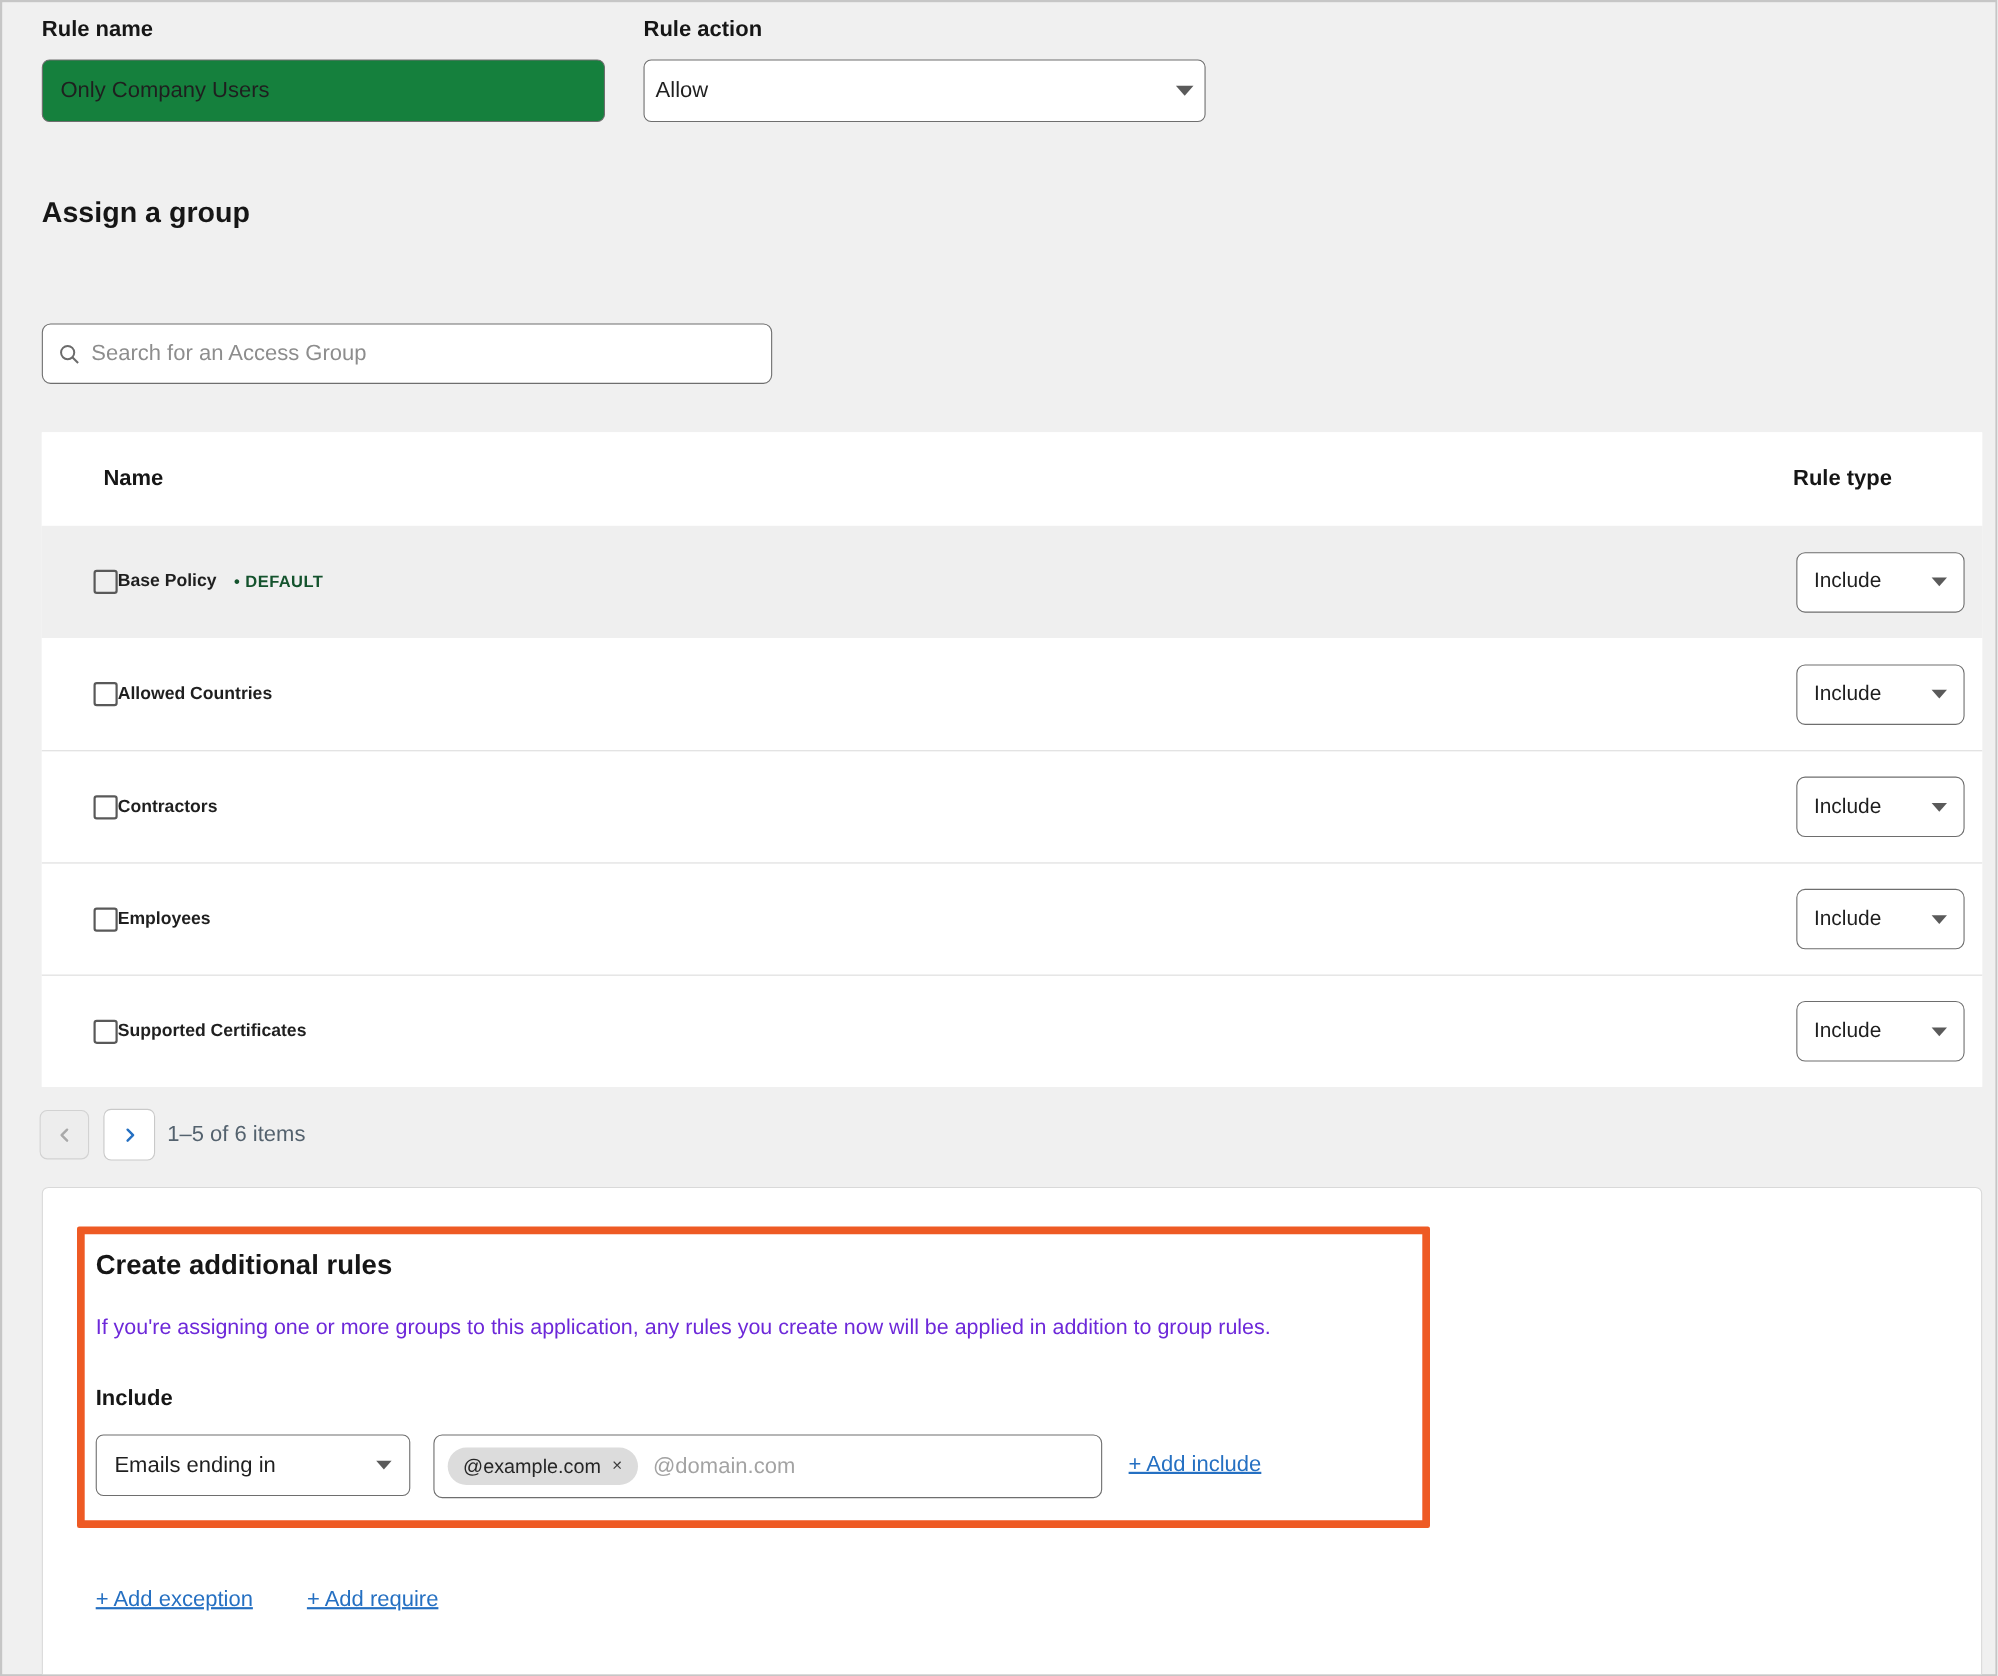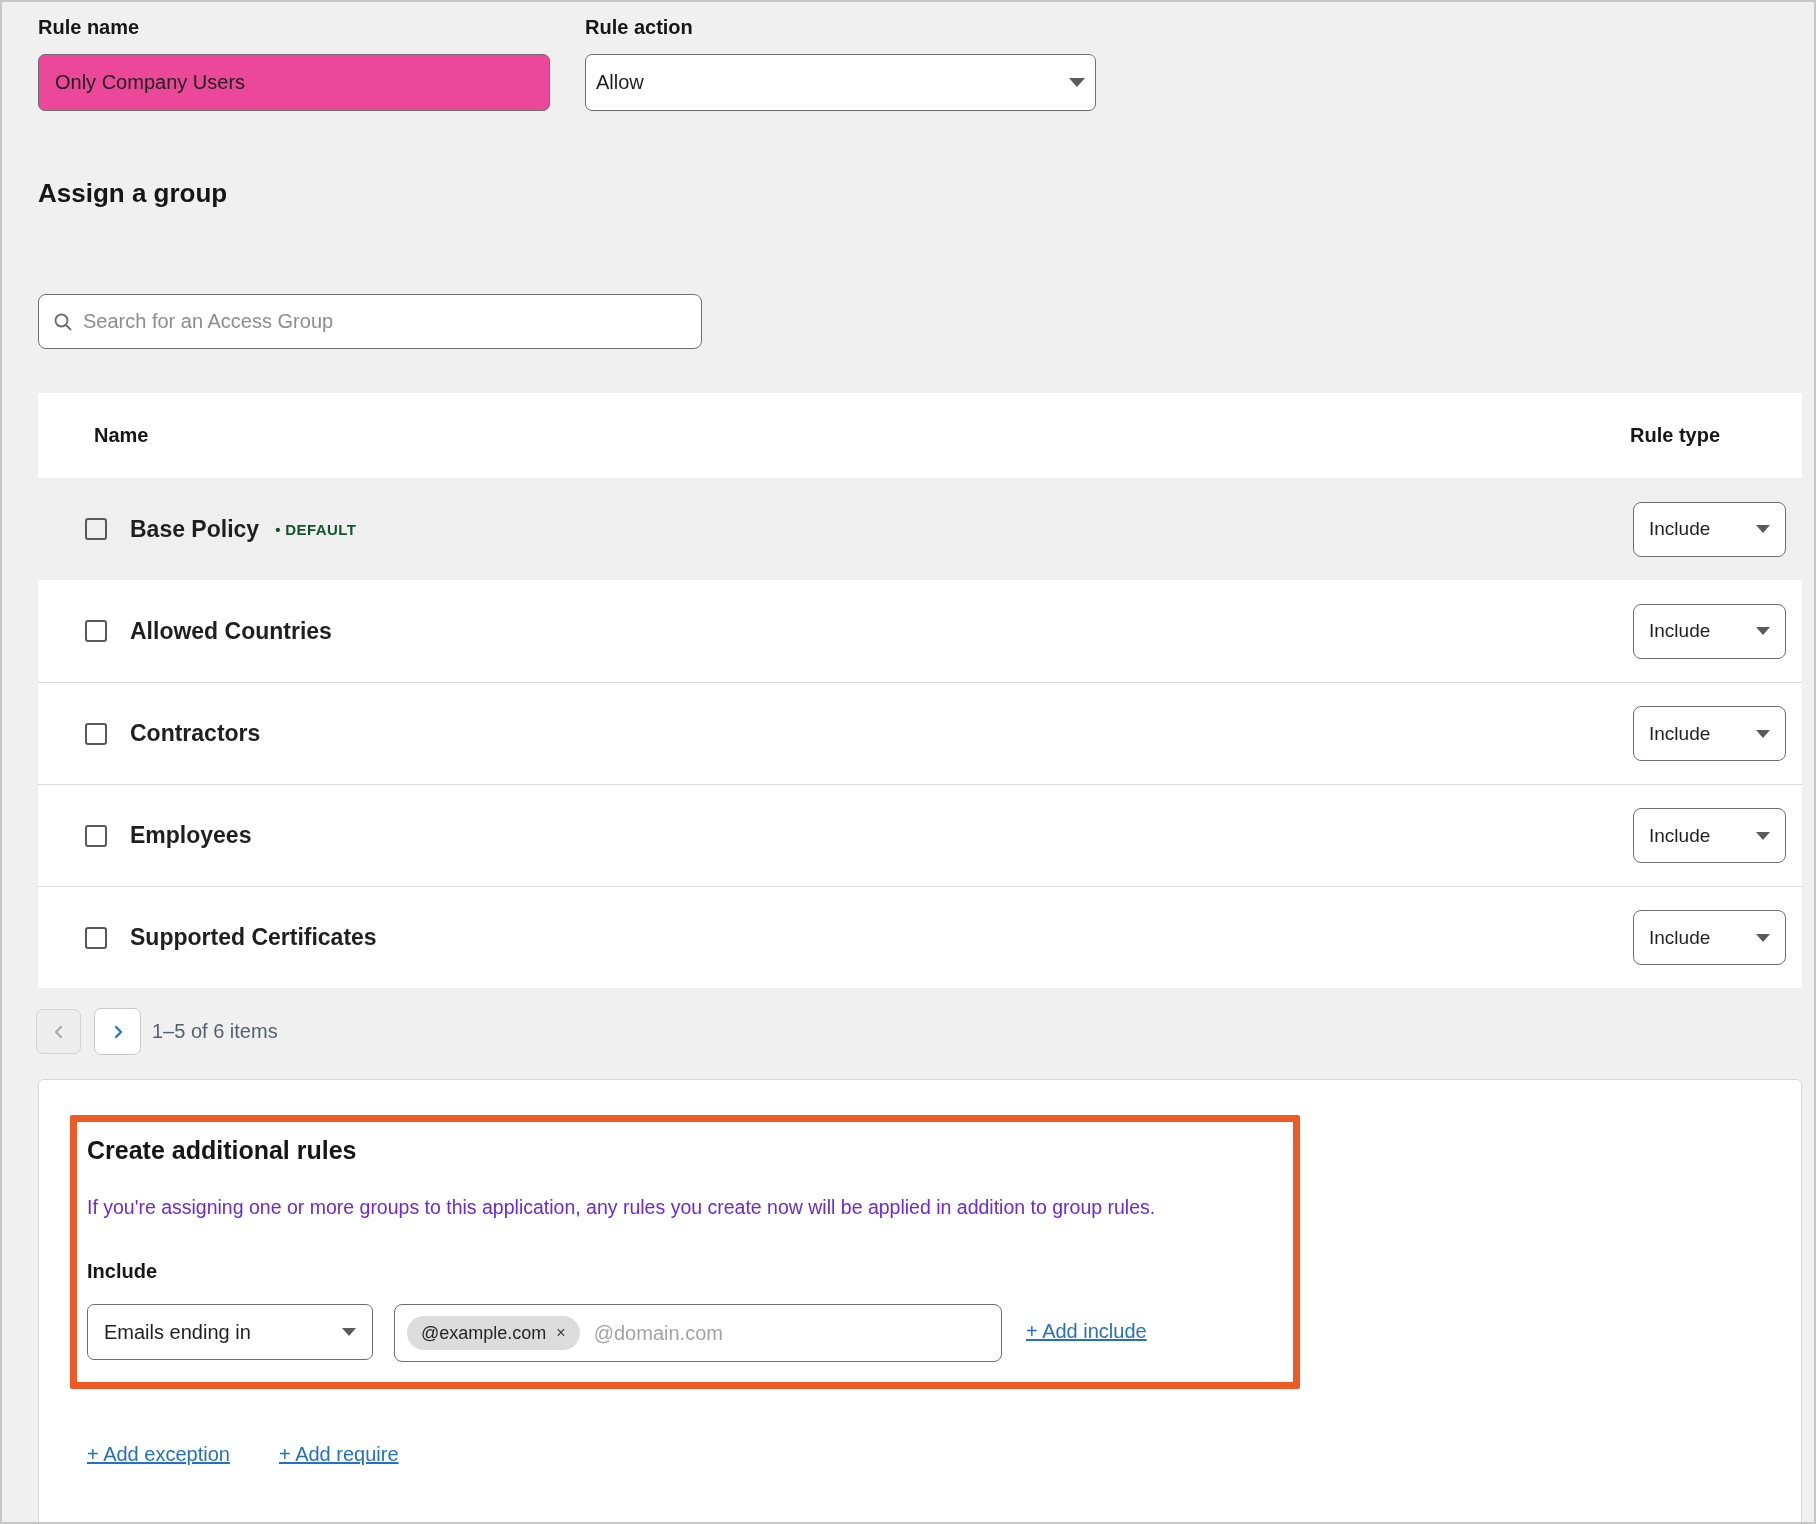--- a/index.html
+++ b/index.html
@@ -7,21 +7,21 @@
   body { font-family:"Liberation Sans","DejaVu Sans",sans-serif; color:#1f1f1f; }
   #screen {
     position:relative; width:1816px; height:1524px;
     background:#f0f0f0; border:2px solid #c6c6c6; overflow:hidden;
   }
   .abs { position:absolute; }
 
   .field-label { font-size:20px; font-weight:bold; color:#161616; }
 
   .text-input {
-    border:1.5px solid #6e6e6e; border-radius:7px; background:#ec4899;
+    border:1.5px solid #6e6e6e; border-radius:7px; background:#15803d;
     font-family:inherit; font-size:20px; color:#1f1f1f; padding:0 16px; outline:none;
   }
 
   .select-box {
     border:1.5px solid #6e6e6e; border-radius:7px; background:#fff;
     display:flex; align-items:center; justify-content:space-between;
     padding:0 10px; font-size:20px; color:#1f1f1f; cursor:pointer;
   }
   .caret-down {
     width:0; height:0; border-left:8px solid transparent;
@@ -50,21 +50,21 @@
   .grid-row {
     height:102px; background:#fff; display:flex; align-items:center; position:relative;
   }
   .grid-row.alt { background:#efefef; }
   .grid-row + .grid-row { border-top:1px solid #dcdcdc; }
   .grid-row.alt + .grid-row { border-top:none; }
   .checkbox {
     width:22px; height:22px; border:2px solid #595959; border-radius:3px;
     background:transparent; margin-left:47px; flex:0 0 auto; cursor:pointer;
   }
-  .row-name { font-size:23px; font-weight:bold; color:#1f1f1f; margin-left:23px; }
+  .row-name { font-size:16px; font-weight:bold; color:#1f1f1f; }
   .row-badge {
     font-size:15px; font-weight:bold; color:#14532d; margin-left:16px;
     letter-spacing:0.4px; white-space:nowrap;
   }
   .row-badge:empty { display:none; }
   .row-select {
     position:absolute; right:16px; width:153px; height:55px;
     border:1.5px solid #6e6e6e; border-radius:8px; background:#fff;
     display:flex; align-items:center; justify-content:space-between;
     padding:0 15px; font-size:19px; color:#1f1f1f; cursor:pointer;

